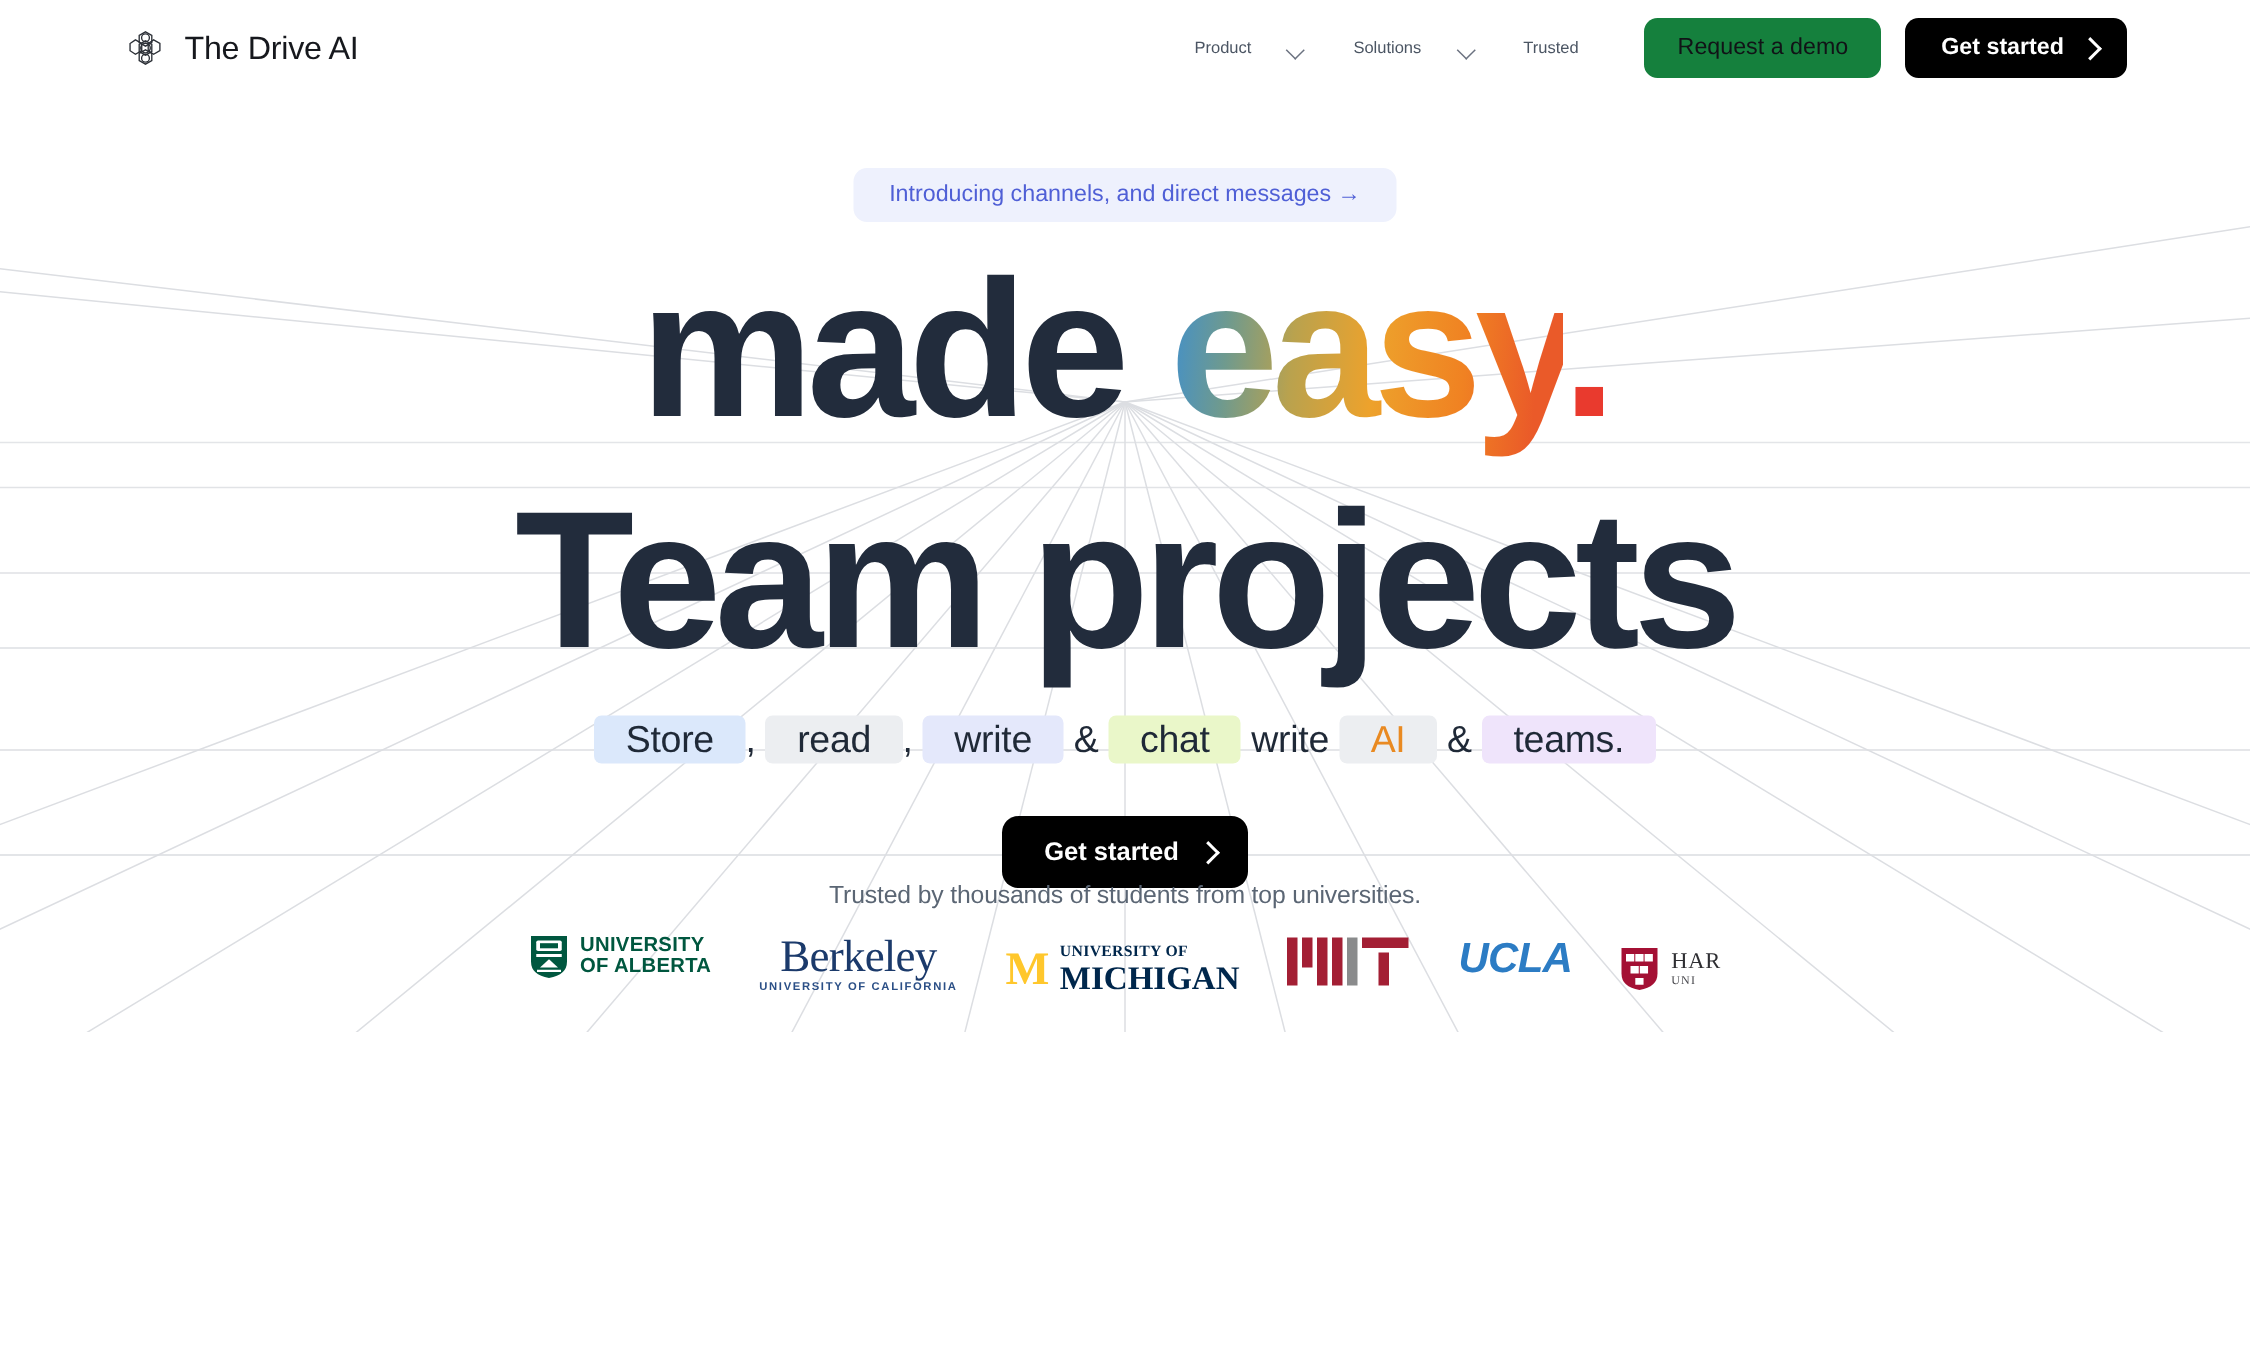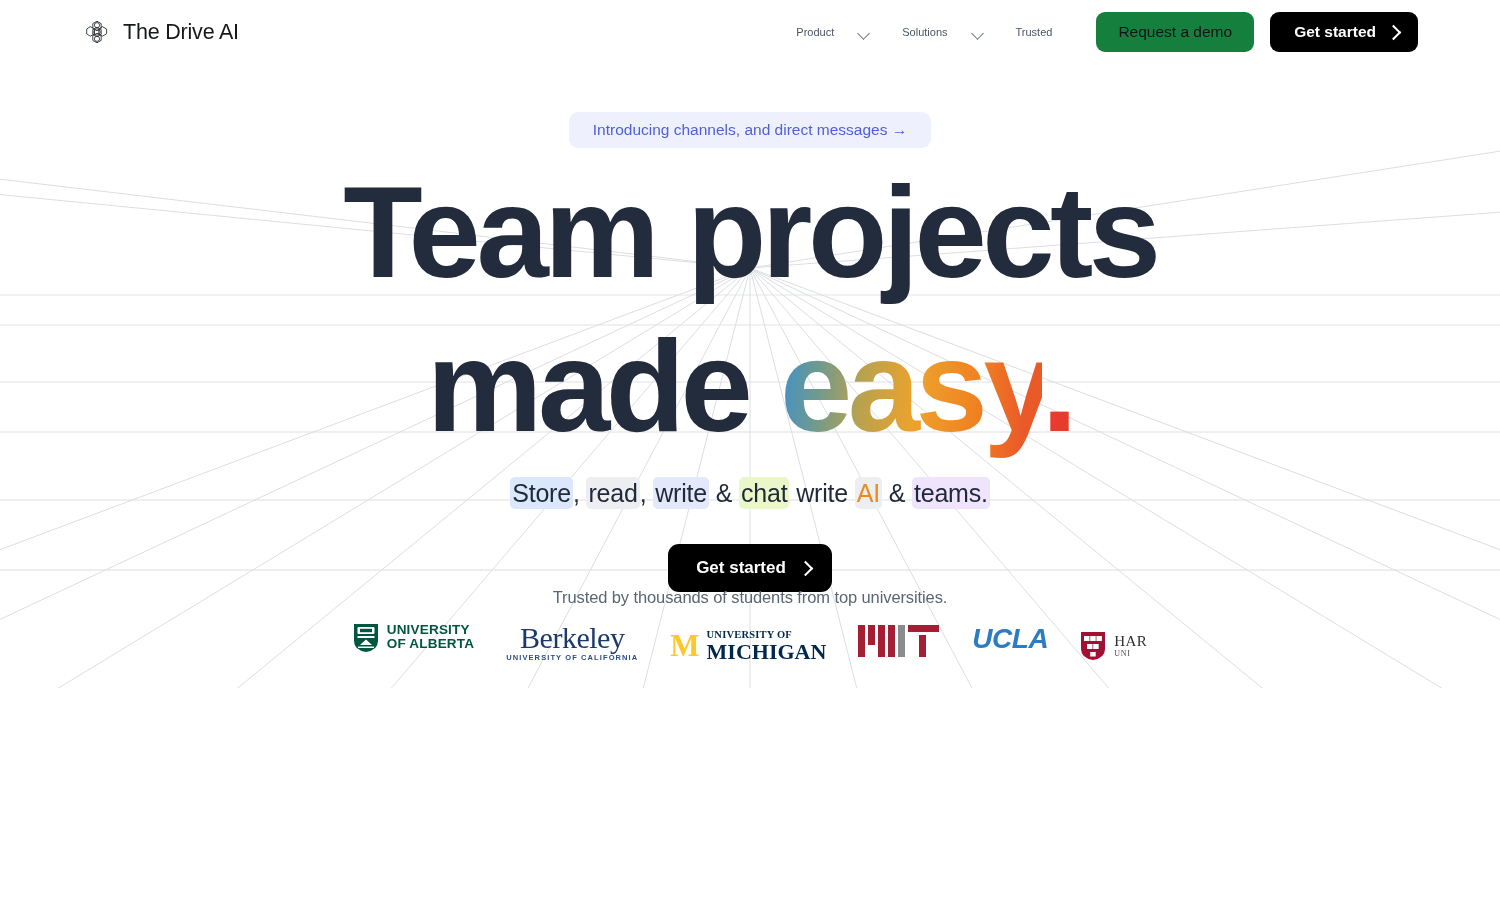--- a/index.html
+++ b/index.html
@@ -189,21 +189,21 @@
 
   .subhead {
     margin-top: 22px;
     font-size: 25px;
     color: #1f2937;
     letter-spacing: -0.2px;
     white-space: nowrap;
   }
   .subhead .hl {
     border-radius: 5px;
-    padding: 2px 2px;
+    padding: 2px 21px;
   }
   .hl-store { background: #dbe8fb; }
   .hl-read  { background: #eceef1; }
   .hl-write { background: #e4e8fb; text-align: right; }
   .hl-chat  { background: #eaf7c9; }
   .hl-ai    { background: #eceef1; color: #e98a22; }
   .hl-teams { background: #efe4fb; }
   .sep { color: #1f2937; }
 
   .cta-wrap { margin-top: 36px; }
@@ -437,25 +437,25 @@
         <span>Get started</span>
         <span class="arrow-r"></span>
       </button>
     </nav>
   </div>
 
   <div class="hero">
 
     <button class="announce">Introducing channels, and direct messages →</button>
 
-    <div class="headline">Team projects</div>
-
     <div class="headline">
       <span>made </span><span class="easy">easy</span><span class="dot">.</span>
     </div>
+
+    <div class="headline">Team projects</div>
 
     <div class="subhead">
       <span class="hl hl-store">Store</span><span class="sep">,</span>
       <span class="hl hl-read">read</span><span class="sep">,</span>
       <span class="hl hl-write">write</span>
       <span class="sep">&amp;</span>
       <span class="hl hl-chat">chat</span>
       <span class="sep">write</span>
       <span class="hl hl-ai">AI</span>
       <span class="sep">&amp;</span>

